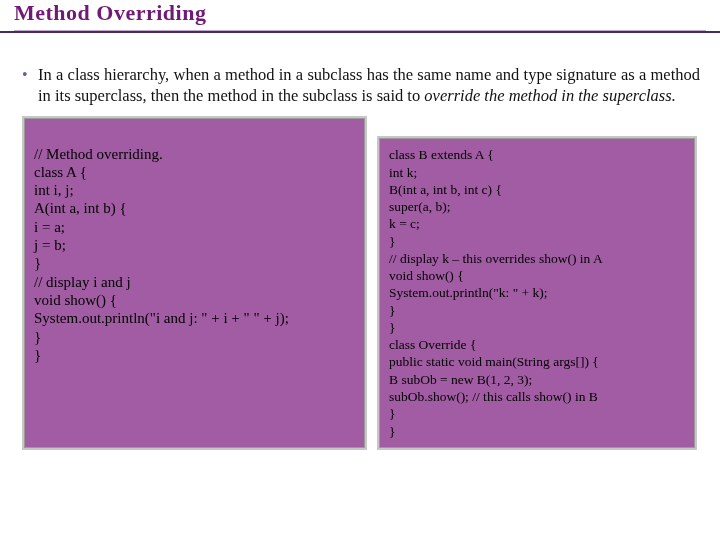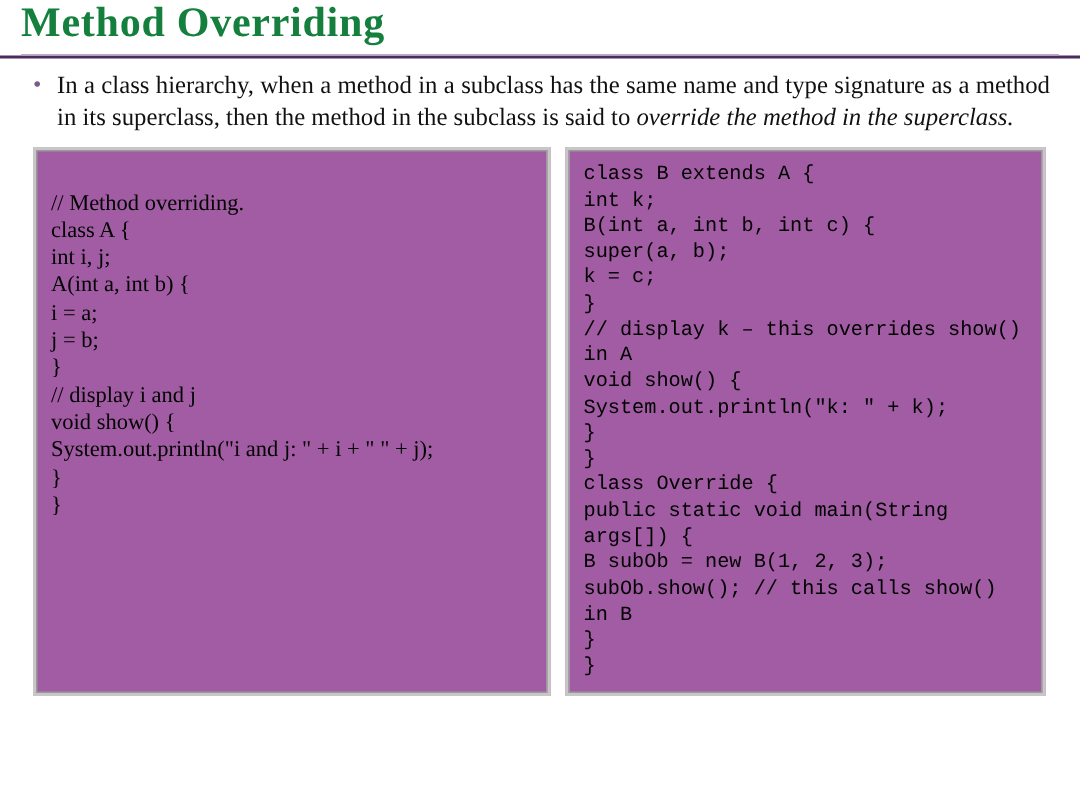--- a/index.html
+++ b/index.html
@@ -20,40 +20,41 @@
     border-bottom: 2px solid #4a2b5a;
     position: relative;
   }
   .title-wrap::after {
     content: "";
     display: block;
     border-bottom: 1px solid #bfa9c9;
     margin-top: 2px;
   }
   .title {
-    font-size: 28px;
+    font-size: 22px;
     font-weight: bold;
-    color: #15803d;
+    color: #701a75;
     letter-spacing: 0.5px;
     padding-bottom: 2px;
   }
   .content {
     padding: 8px 20px 10px 20px;
   }
   ul.bullets {
     list-style: none;
     font-size: 16.5px;
     color: #111;
     line-height: 1.25;
   }
   ul.bullets li {
     position: relative;
     padding-left: 18px;
     text-align: justify;
     margin-bottom: 4px;
+    margin-top: 24px;
   }
   ul.bullets li::before {
     content: "•";
     position: absolute;
     left: 2px;
     top: 0;
     color: #7b5c8c;
     font-size: 16px;
   }
   .italic { font-style: italic; }
@@ -75,22 +76,23 @@
     font-family: Georgia, 'Times New Roman', serif;
   }
   .code-left {
     width: 345px;
     min-height: 290px;
   }
   .code-right {
     width: 320px;
     min-height: 290px;
     font-size: 13.5px;
-    font-family: Liberation Mono, monospace;
+    font-family: Liberation Serif, serif;
     line-height: 1.28;
+    margin-top: 20px;
   }
 </style>
 </head>
 <body>
 
 <div class="slide">
 
   <div class="title-wrap">
     <div class="title">Method Overriding</div>
   </div>

